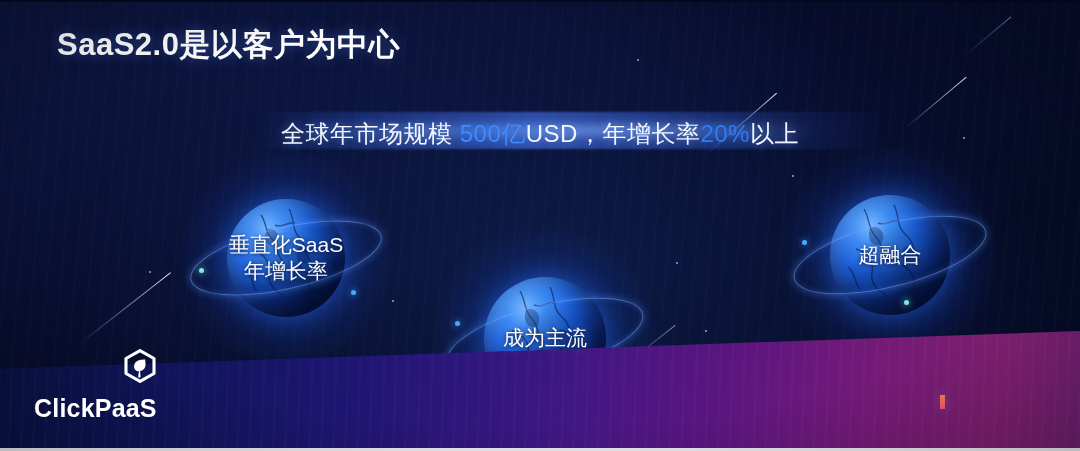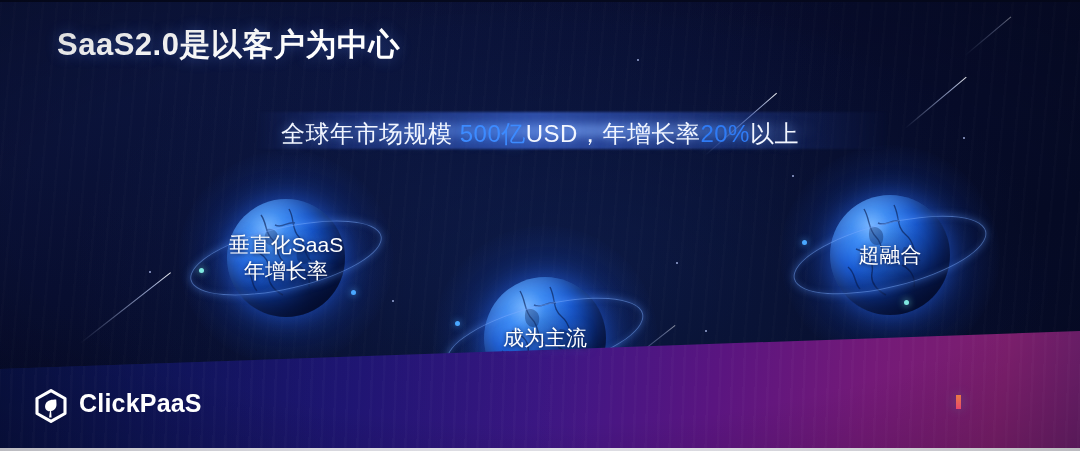--- a/index.html
+++ b/index.html
@@ -176,31 +176,32 @@
   .footband::after{
     content:"";position:absolute;inset:0;
     background:repeating-linear-gradient(92deg,
        rgba(255,255,255,.018) 0px, rgba(255,255,255,.018) 2px,
        rgba(255,255,255,0) 3px, rgba(255,255,255,0) 12px);
   }
 
   
   .logo{
     position:absolute; left:34px; bottom:28px;
-    display:flex; align-items:flex-start; gap:11px;
+    display:flex; align-items:flex-end; gap:11px;
     z-index:8;
+    flex-direction:column;
   }
   .logo-text{
     font-size:25px; font-weight:600; color:#fff;
     letter-spacing:.2px;
   }
 
   
   .change{
-    position:absolute; right:8px; bottom:22px;
+    position:absolute; right:24px; bottom:22px;
     font-size:36px;
     font-weight:bold;
     letter-spacing:2px;
     z-index:8;
     background:linear-gradient(100deg,#3be8c0 0%,#35d8cf 22%,#38a8df 48%,#6f8fe0 72%,#9aa6e8 100%);
     -webkit-background-clip:text;
     background-clip:text;
     color:transparent;
     font-family:"DejaVu Sans Mono","Liberation Mono",monospace;
     filter:drop-shadow(0 0 6px rgba(60,220,200,.35));

